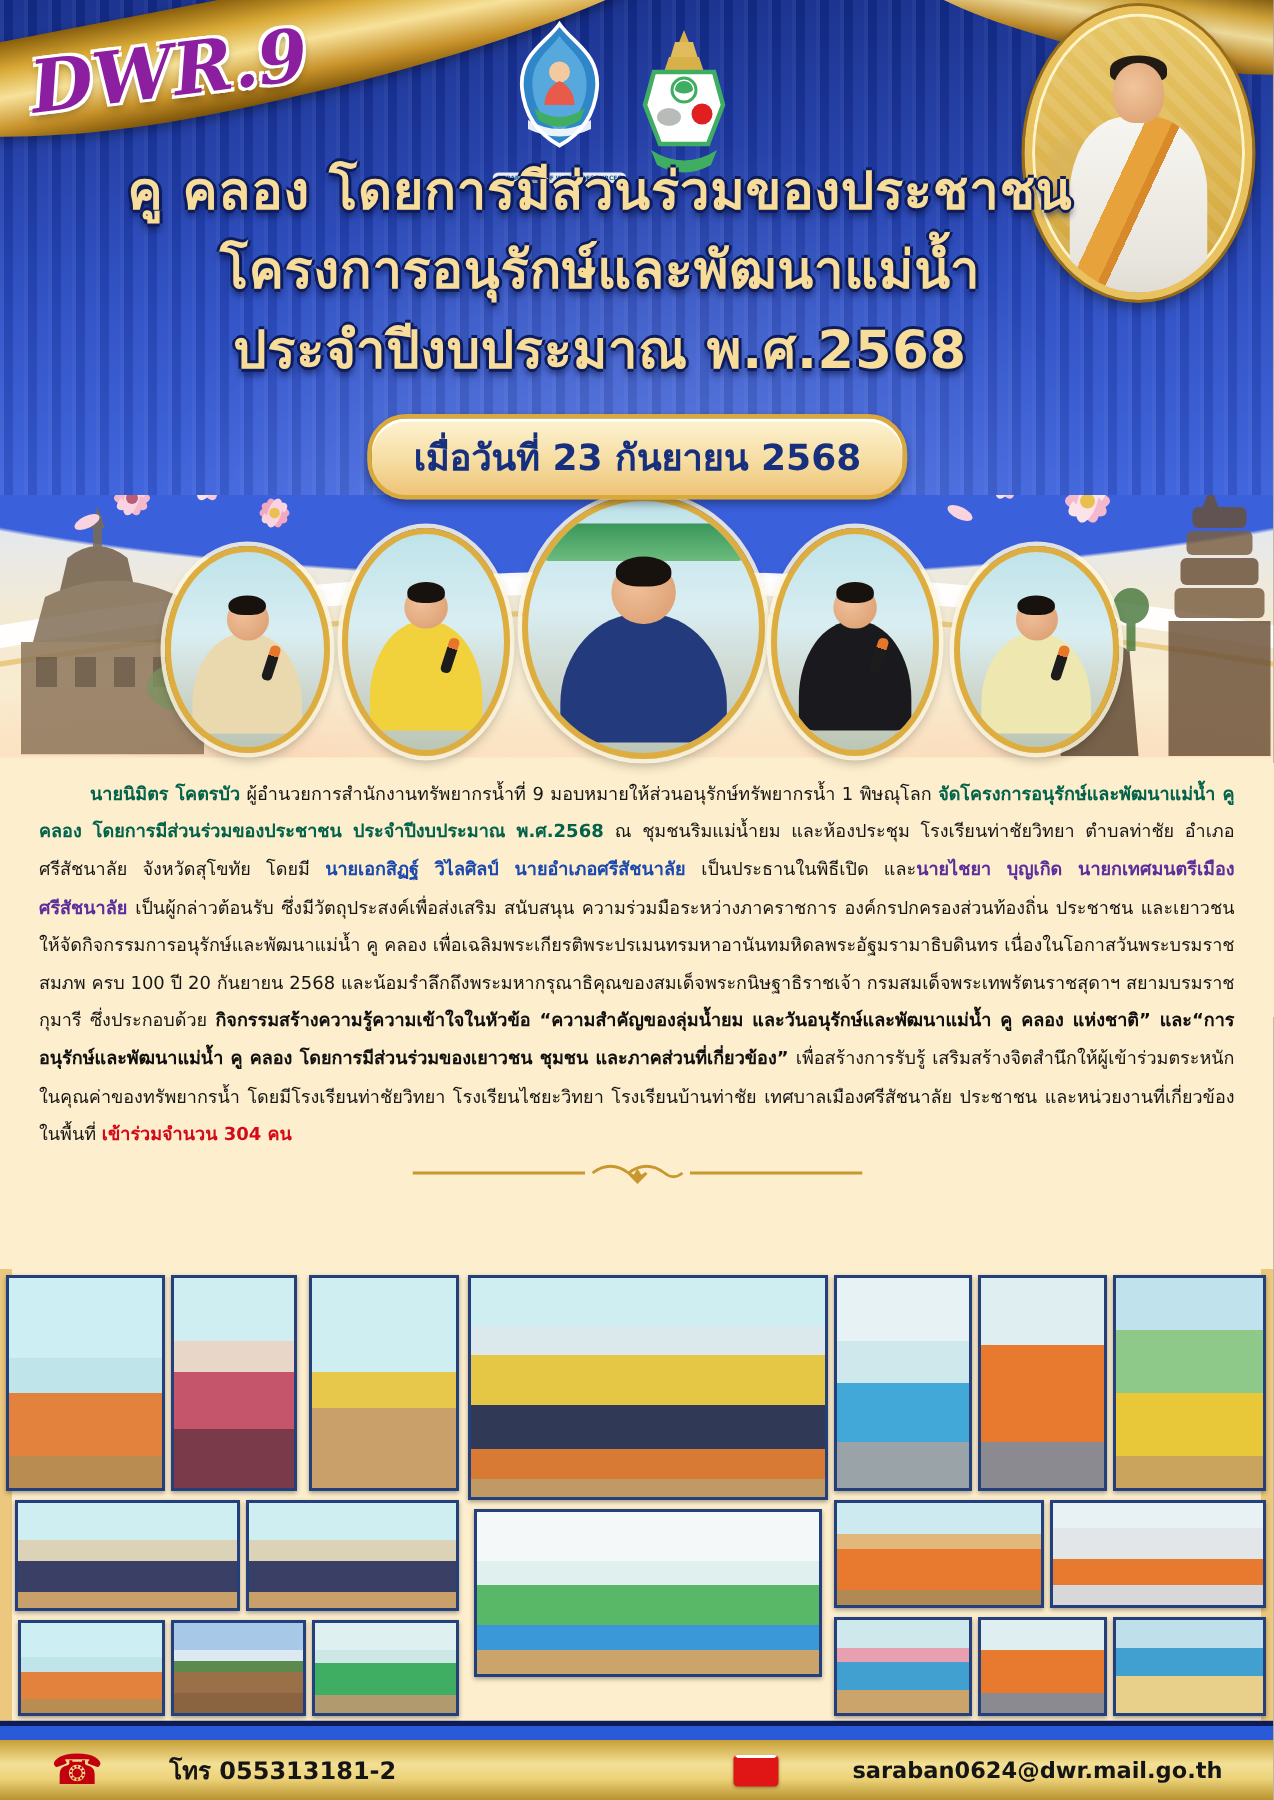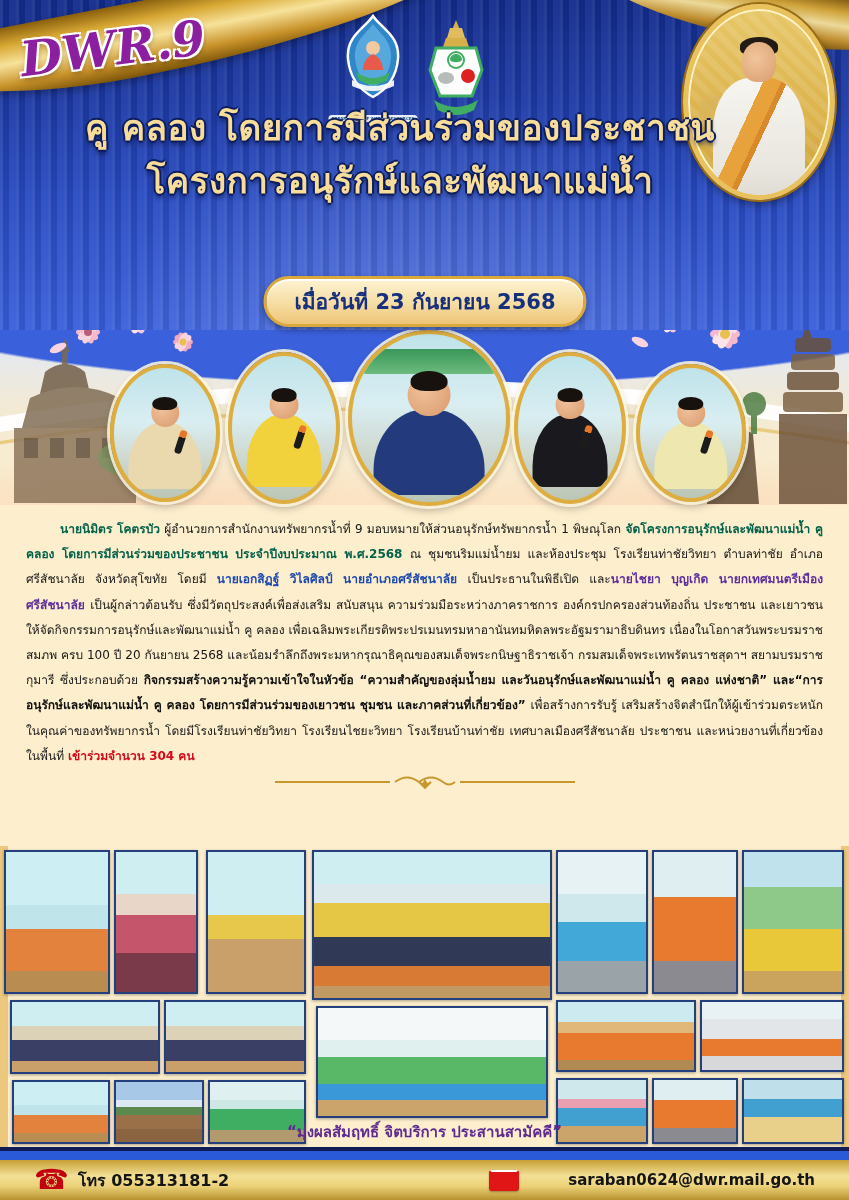--- a/index.html
+++ b/index.html
@@ -36,21 +36,21 @@
       linear-gradient(115deg, transparent 34%, #e8a23c 34% 46%, #d88a2a 46% 50%, transparent 50%),
       linear-gradient(180deg,#f7f5f0 0%, #e9e6df 70%, #dcd8cf 100%); }
   .royal-emblem { position:absolute; left:8%; top:40%; width:26px; height:54px; background:radial-gradient(circle,#d9b45a 30%,transparent 70%); opacity:.8; border-radius:6px; }
 
   .titles { position:absolute; left:75px; top:102px; width:650px; text-align:center; z-index:5; }
   .title-line { font-size:35px; font-weight:800; color:#f8dd9a; line-height:53px; letter-spacing:.5px;
     text-shadow:-2px 0 0 #0c1c5c, 2px 0 0 #0c1c5c, 0 -2px 0 #0c1c5c, 0 2px 0 #0c1c5c, 0 4px 5px rgba(5,12,50,.65); }
   .date-badge { position:absolute; left:425px; top:276px; transform:translateX(-50%); z-index:5;
     background:linear-gradient(180deg,#fdf3d2 0%, #f6dda2 55%, #eec478 100%);
     border:3px solid #d9a93c; border-radius:26px; padding:6px 28px;
-    font-size:21px; font-weight:800; color:#17307e; white-space:nowrap;
+    font-size:24px; font-weight:800; color:#17307e; white-space:nowrap;
     box-shadow:0 3px 6px rgba(0,0,0,.35), inset 0 2px 0 #fff; }
 
   
   .speakers { position:relative; height:175px; z-index:2;
     background:
       radial-gradient(ellipse 130% 120% at 50% -35%, #3a60dc 55%, transparent 56%),
       radial-gradient(ellipse 60% 40% at 20% 100%, rgba(244,180,150,.35), transparent 70%),
       radial-gradient(ellipse 60% 40% at 80% 100%, rgba(244,180,150,.30), transparent 70%),
       linear-gradient(180deg,#dfe8f8 0%, #f3ead4 45%, #fdeecd 100%); }
   .arcs { position:absolute; left:0; top:0; width:100%; height:130px; }
@@ -103,21 +103,21 @@
   .ph-book { background:linear-gradient(180deg,#bfe0ea 0 30%,#42a0d0 30% 60%,#e8cf8a 60% 100%); }
   .caption { position:absolute; bottom:3px; left:50%; transform:translateX(-50%); white-space:nowrap;
     font-size:15px; font-weight:800; color:#5e2b91; }
 
   
   .stripe { height:13px; background:linear-gradient(180deg,#0f1c56 0 30%, #2a5ad8 30% 100%); }
   .footer-bar { height:40px; display:flex; align-items:center; justify-content:space-between; padding:0 34px;
     background:linear-gradient(180deg,#c79f36 0%, #f3e096 40%, #ecd279 65%, #b8922e 100%); }
   .contact { display:flex; align-items:center; gap:9px; }
   .addr { font-size:11.5px; font-weight:700; color:#1b1b34; line-height:15px; }
-  .phone-text { font-size:16px; font-weight:800; color:#151515; }
+  .phone-text { font-size:16px; font-weight:800; color:#151515;margin-left:35px; }
   .email-text { font-size:15px; font-weight:800; color:#151515;margin-left:40px; }
   .phone-glyph { font-size:28px; color:#c2000f; line-height:1; }
   .envelope { position:relative; width:30px; height:21px; background:#e01616; border-radius:3px; overflow:hidden; box-shadow:0 1px 2px rgba(0,0,0,.3); }
   .envelope::before { content:""; position:absolute; top:0; left:0; border-left:15px solid transparent; border-right:15px solid transparent; border-top:11px solid #ffffff; }
   .envelope::after { content:""; position:absolute; top:2px; left:0; border-left:15px solid transparent; border-right:15px solid transparent; border-top:11px solid #e01616; }
 </style>
 </head>
 <body>
 
 <div class="poster">
@@ -159,20 +159,21 @@
         <div class="royal-emblem"></div>
         <div class="royal-body"></div>
         <div class="royal-hair"></div>
         <div class="royal-head"></div>
       </div>
     </div>
 
     <div class="titles">
       <div class="title-line">คู คลอง โดยการมีส่วนร่วมของประชาชน</div>
       <div class="title-line">โครงการอนุรักษ์และพัฒนาแม่น้ำ</div>
+      <div class="title-line">ประจำปีงบประมาณ พ.ศ.2568</div>
     </div>
 
     <div class="date-badge">เมื่อวันที่ 23 กันยายน 2568</div>
   </div>
 
   <div class="speakers">
     <svg class="arcs" viewBox="0 0 849 130" preserveAspectRatio="none">
       <path d="M-20 98 Q 424 18 869 98" stroke="#ffffff" stroke-width="15" fill="none" opacity=".95"></path>
       <path d="M-20 116 Q 424 40 869 116" stroke="#e8c878" stroke-width="3.5" fill="none" opacity=".9"></path>
     </svg>
@@ -329,21 +330,20 @@
     <div class="tile ph-donate" style="left:556px; top:154px; width:140px; height:72px;"></div>
     <div class="tile ph-bags" style="left:700px; top:154px; width:144px; height:72px;"></div>
 
     <div class="tile ph-a" style="left:12px;  top:234px; width:98px;  height:64px;"></div>
     <div class="tile ph-river" style="left:114px; top:234px; width:90px; height:64px;"></div>
     <div class="tile ph-green" style="left:208px; top:234px; width:98px; height:64px;"></div>
     <div class="tile ph-gift" style="left:556px; top:232px; width:92px;  height:66px;"></div>
     <div class="tile ph-exh2" style="left:652px; top:232px; width:86px;  height:66px;"></div>
     <div class="tile ph-book" style="left:742px; top:232px; width:102px; height:66px;"></div>
 
-    <div class="caption">“มุ่งผลสัมฤทธิ์ จิตบริการ ประสานสามัคคี”</div>
   </div>
 
   <div class="stripe"></div>
   <div class="footer-bar">
     <div class="contact">
       <span class="phone-glyph">☎</span>
       <span class="phone-text">โทร 055313181-2</span>
     </div>
     <div class="contact">
       <span class="envelope"></span>

